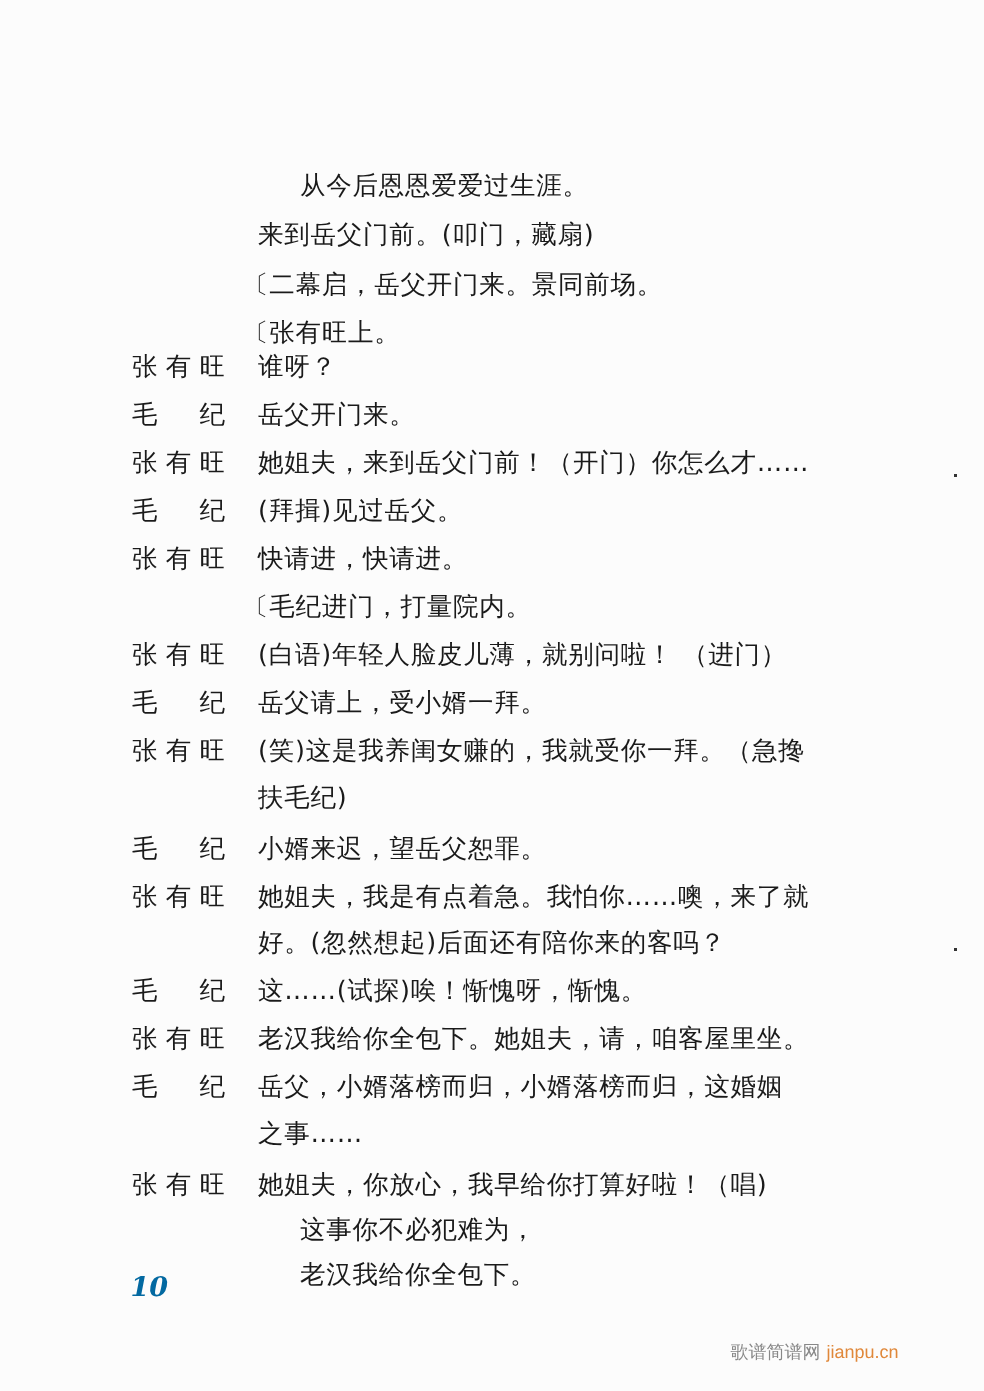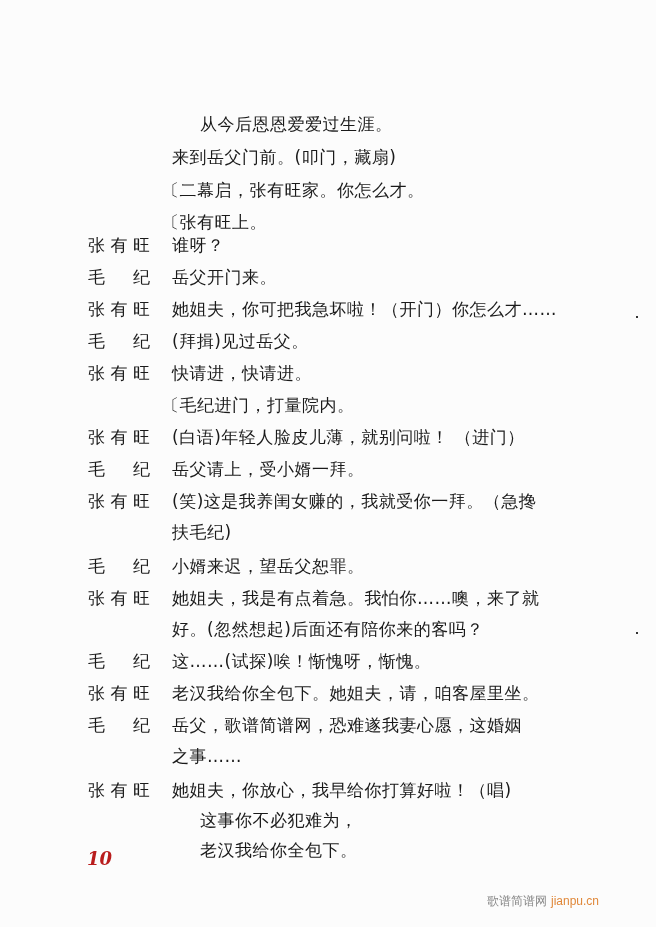--- a/index.html
+++ b/index.html
@@ -46,21 +46,21 @@
     .verse { left: 200px; }
     .stage { left: 162px; }
     .page-number {
       position: absolute;
       left: 87px;
       top: 848px;
       font-family: "DejaVu Serif", "Liberation Serif", serif;
       font-weight: bold;
       font-style: italic;
       font-size: 18px;
-      color: #b91c1c;
+      color: #0369a1;
     }
     .watermark {
       position: absolute;
       left: 487px;
       top: 893px;
       font-size: 12px;
       color: #888;
       white-space: nowrap;
     }
     .watermark .wm-site {
@@ -82,21 +82,21 @@
 
   <div class="line" style="top:109px">
     <span class="speech verse">从今后恩恩爱爱过生涯。</span>
   </div>
 
   <div class="line" style="top:142px">
     <span class="speech">来到岳父门前。(叩门，藏扇)</span>
   </div>
 
   <div class="line" style="top:175px">
-    <span class="speech stage">〔二幕启，张有旺家。你怎么才。</span>
+    <span class="speech stage">〔二幕启，岳父开门来。景同前场。</span>
   </div>
 
   <div class="line" style="top:207px">
     <span class="speech stage">〔张有旺上。</span>
   </div>
 
   <div class="line" style="top:230px">
     <span class="speaker">
       <span>张</span>
       <span>有</span>
@@ -112,21 +112,21 @@
     </span>
     <span class="speech">岳父开门来。</span>
   </div>
 
   <div class="line" style="top:294px">
     <span class="speaker">
       <span>张</span>
       <span>有</span>
       <span>旺</span>
     </span>
-    <span class="speech">她姐夫，你可把我急坏啦！（开门）你怎么才……</span>
+    <span class="speech">她姐夫，来到岳父门前！（开门）你怎么才……</span>
   </div>
 
   <div class="line" style="top:326px">
     <span class="speaker">
       <span>毛</span>
       <span>纪</span>
     </span>
     <span class="speech">(拜揖)见过岳父。</span>
   </div>
 
@@ -209,21 +209,21 @@
       <span>旺</span>
     </span>
     <span class="speech">老汉我给你全包下。她姐夫，请，咱客屋里坐。</span>
   </div>
 
   <div class="line" style="top:710px">
     <span class="speaker">
       <span>毛</span>
       <span>纪</span>
     </span>
-    <span class="speech">岳父，歌谱简谱网，恐难遂我妻心愿，这婚姻</span>
+    <span class="speech">岳父，小婿落榜而归，小婿落榜而归，这婚姻</span>
   </div>
 
   <div class="line" style="top:741px">
     <span class="speech">之事……</span>
   </div>
 
   <div class="line" style="top:775px">
     <span class="speaker">
       <span>张</span>
       <span>有</span>

